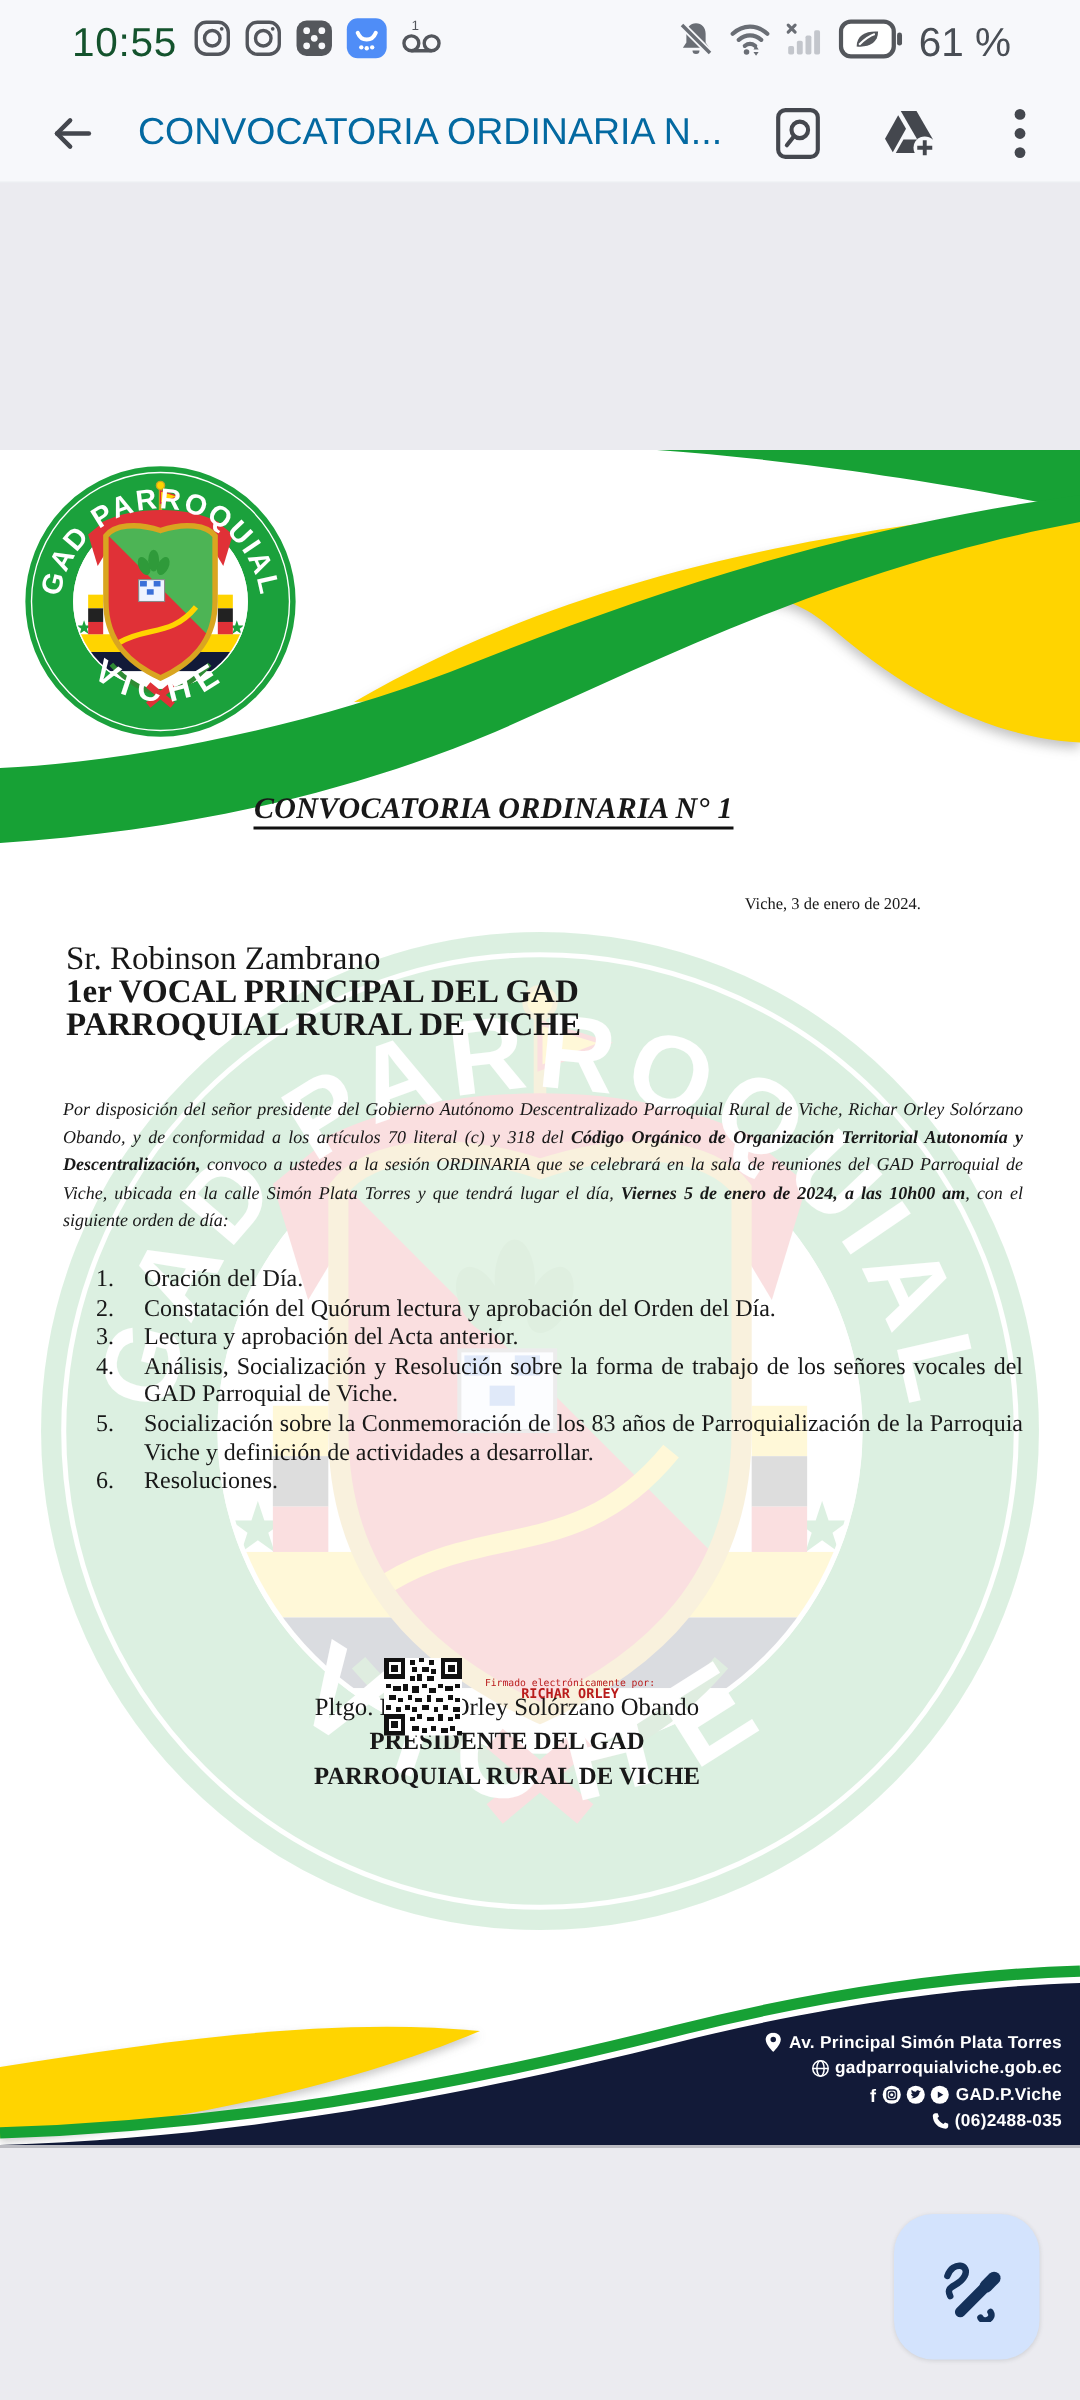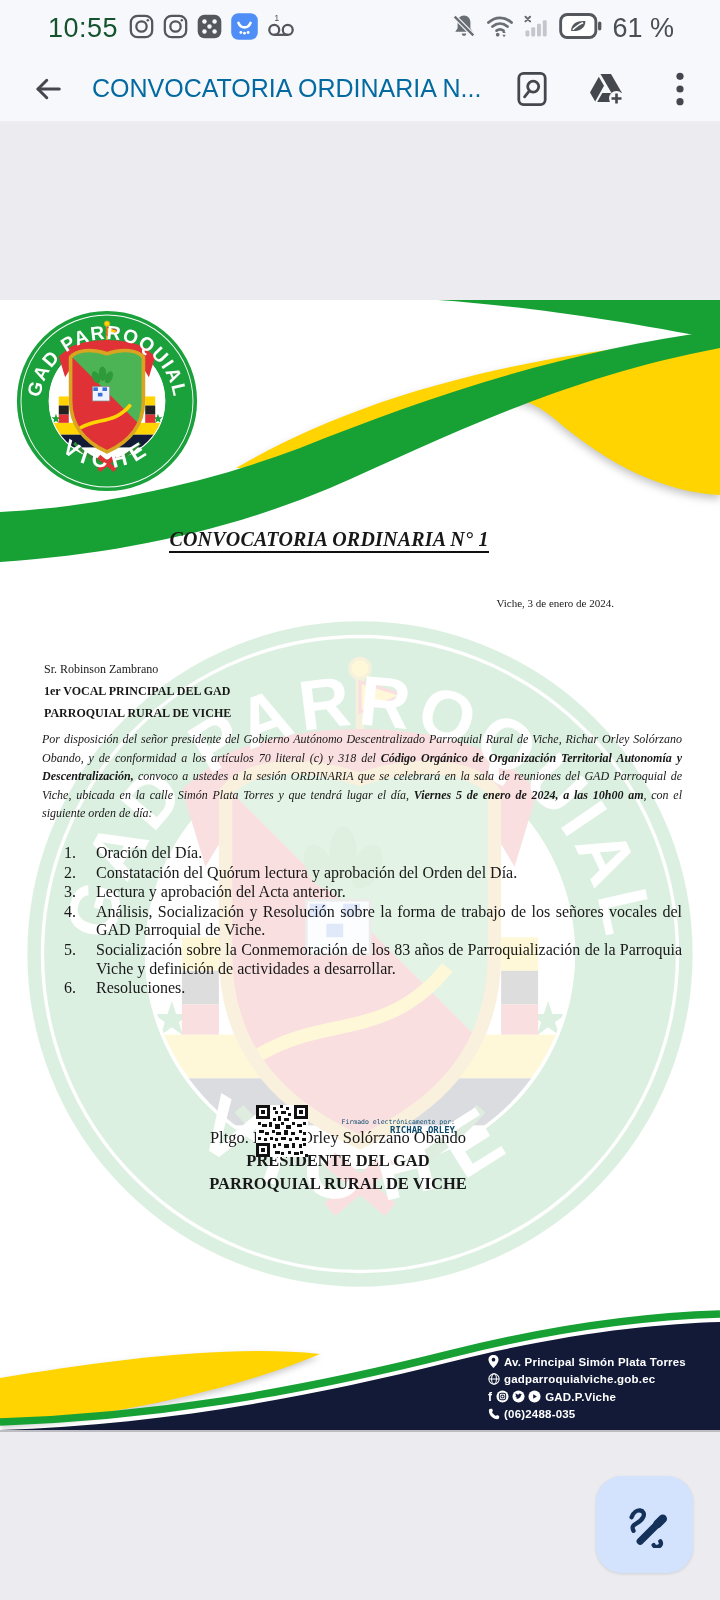--- a/index.html
+++ b/index.html
@@ -38,44 +38,44 @@
     border-bottom:2px solid #bcbcc2;
     font-family:"Liberation Serif", serif; color:#181818;
   }
   .hdr-svg { position:absolute; top:0; left:0; }
   .logo-box { position:absolute; top:10px; left:16px; width:182px; height:182px; }
   .watermark { position:absolute; top:318px; left:24px; width:672px; height:672px; opacity:0.15; pointer-events:none; }
   .doc-title { position:absolute; top:228px; left:0; width:658px; text-align:center;
     font-size:20px; font-weight:bold; letter-spacing:0.2px;font-style:italic; }
   .doc-title span { border-bottom:2px solid #101010; padding-bottom:1px; }
   .doc-date { position:absolute; top:297px; right:106px; font-size:11px; }
-  .doc-recipient { position:absolute; top:358px; left:44px; font-size:12px; line-height:22px; }
+  .doc-recipient { position:absolute; top:328px; left:44px; font-size:22px; line-height:22px; }
   .doc-recipient .b { font-weight:bold; }
   .doc-body { position:absolute; top:430px; left:42px; width:640px;
     font-size:12px; line-height:18.6px; text-align:justify;font-style:italic; }
   .doc-body b { font-weight:bold; }
   .doc-agenda { position:absolute; top:544px; left:64px; width:618px; list-style:none;
     font-size:16px; line-height:18.6px; }
   .doc-agenda li { display:flex; margin-bottom:1px; }
   .doc-agenda .num { width:32px; flex:none; }
   .doc-agenda .txt { flex:1; text-align:justify; }
   .doc-closing { position:absolute; top:737px; left:42px; width:600px; text-align:center; font-size:16.5px; }
   .sig-block { position:absolute; top:826px; left:42px; width:592px; text-align:center;
     font-size:16.5px; line-height:23px; }
   .sig-block .b { font-weight:bold; }
   .sig-qr { position:absolute; top:805px; left:256px; width:52px; height:52px; }
-  .sig-stamp { position:absolute; top:818px; left:305px; width:150px; text-align:right;
-    font-family:"DejaVu Sans Mono", monospace; color:#0c4a6e; line-height:8px; }
+  .sig-stamp { position:absolute; top:818px; left:305px; width:150px; text-align:center;
+    font-family:"DejaVu Sans Mono", monospace; color:#b91c1c; line-height:8px; }
   .sig-stamp .l1 { font-size:6.5px; }
   .sig-stamp .l2 { font-size:9px; font-weight:bold; }
   .ftr-svg { position:absolute; bottom:0; left:0; }
   .ftr-info { position:absolute; top:1053px; left:488px; width:220px;
     font-family:"Liberation Sans", sans-serif; }
   .ftr-row { display:flex; align-items:center; height:17.5px; color:#ffffff;
-    font-size:11.5px; font-weight:bold; letter-spacing:0.2px; white-space:nowrap; }
+    font-size:11.5px; font-weight:bold; letter-spacing:0.2px; white-space:nowrap;justify-content:flex-end; }
   .ftr-row .fi { width:16px; flex:none; display:flex; align-items:center; }
   .socials { display:flex; align-items:center; gap:3px; margin-right:4px; }
   .f-letter { font-size:12px; font-weight:bold; margin-right:1px; }
   
   .fab {
     position:absolute; left:596px; top:1476px; width:97px; height:97px;
     background:#d3e3fd; border-radius:26px;
     display:flex; align-items:center; justify-content:center;
     box-shadow:0 1px 3px rgba(60,64,67,0.15);
   }

